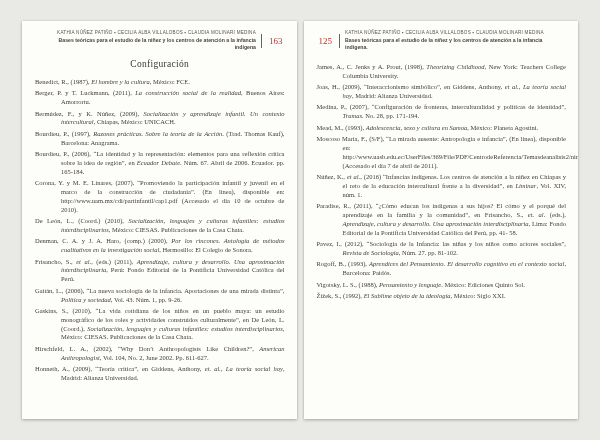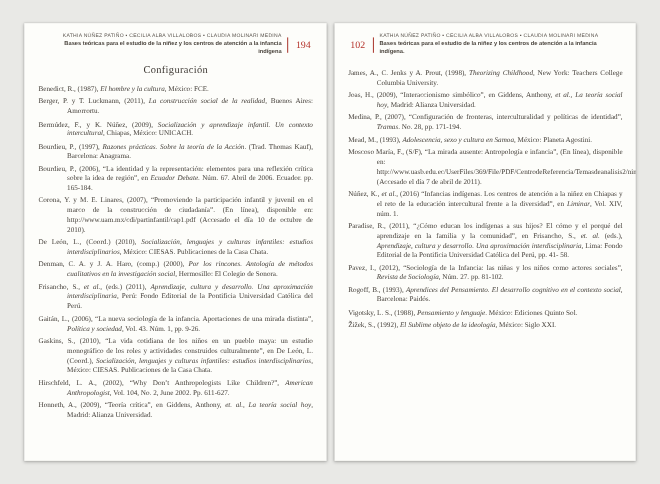--- a/index.html
+++ b/index.html
@@ -85,21 +85,21 @@
 
 <div class="viewer">
 
   <div class="page left">
     <div class="page-header right-align">
       <div class="header-text ta-right">
         <div class="header-authors">Kathia Núñez Patiño ▪ Cecilia Alba Villalobos ▪ Claudia Molinari Medina</div>
         <div class="header-subtitle">Bases teóricas para el estudio de la niñez y los centros de atención a la infancia indígena</div>
       </div>
       <div class="header-divider"></div>
-      <div class="page-number">194</div>
+      <div class="page-number">163</div>
     </div>
     <div class="section-title">Configuración</div>
     <div class="entries">
         <p class="entry"><span>Benedict, R., (1987), </span><span class="it">El hombre y la cultura</span><span>, México: FCE.</span></p>
         <p class="entry"><span>Berger, P. y T. Luckmann, (2011), </span><span class="it">La construcción social de la realidad</span><span>, Buenos Aires: Amorrortu.</span></p>
         <p class="entry"><span>Bermúdez, F., y K. Núñez, (2009), </span><span class="it">Socialización y aprendizaje infantil. Un contexto intercultural</span><span>, Chiapas, México: UNICACH.</span></p>
         <p class="entry"><span>Bourdieu, P., (1997), </span><span class="it">Razones prácticas. Sobre la teoría de la Acción</span><span>. (Trad. Thomas Kauf), Barcelona: Anagrama.</span></p>
         <p class="entry"><span>Bourdieu, P., (2006), “La identidad y la representación: elementos para una reflexión crítica sobre la idea de región”, en </span><span class="it">Ecuador Debate</span><span>. Núm. 67. Abril de 2006. Ecuador. pp. 165-184.</span></p>
         <p class="entry"><span>Corona, Y. y M. E. Linares, (2007), “Promoviendo la participación infantil y juvenil en el marco de la construcción de ciudadanía”. (En línea), disponible en: http://www.uam.mx/cdi/partinfantil/cap1.pdf (Accesado el día 10 de octubre de 2010).</span></p>
         <p class="entry"><span>De León, L., (Coord.) (2010), </span><span class="it">Socialización, lenguajes y culturas infantiles: estudios interdisciplinarios</span><span>, México: CIESAS. Publicaciones de la Casa Chata.</span></p>
@@ -107,21 +107,21 @@
         <p class="entry"><span>Frisancho, S., </span><span class="it">et al.</span><span>, (eds.) (2011), </span><span class="it">Aprendizaje, cultura y desarrollo. Una aproximación interdisciplinaria</span><span>, Perú: Fondo Editorial de la Pontificia Universidad Católica del Perú.</span></p>
         <p class="entry"><span>Gaitán, L., (2006), “La nueva sociología de la infancia. Aportaciones de una mirada distinta”, </span><span class="it">Política y sociedad</span><span>, Vol. 43. Núm. 1, pp. 9-26.</span></p>
         <p class="entry"><span>Gaskins, S., (2010), “La vida cotidiana de los niños en un pueblo maya: un estudio monográfico de los roles y actividades construidos culturalmente”, en De León, L. (Coord.), </span><span class="it">Socialización, lenguajes y culturas infantiles: estudios interdisciplinarios</span><span>, México: CIESAS. Publicaciones de la Casa Chata.</span></p>
         <p class="entry"><span>Hirschfeld, L. A., (2002), “Why Don’t Anthropologists Like Children?”, </span><span class="it">American Anthropologist</span><span>, Vol. 104, No. 2, June 2002. Pp. 611-627.</span></p>
         <p class="entry"><span>Honneth, A., (2009), “Teoría crítica”, en Giddens, Anthony, </span><span class="it">et. al.</span><span>, </span><span class="it">La teoría social hoy</span><span>, Madrid: Alianza Universidad.</span></p>
       </div>
   </div>
 
   <div class="page right">
     <div class="page-header">
-      <div class="page-number">102</div>
+      <div class="page-number">125</div>
       <div class="header-divider"></div>
       <div class="header-text">
         <div class="header-authors">Kathia Núñez Patiño ▪ Cecilia Alba Villalobos ▪ Claudia Molinari Medina</div>
         <div class="header-subtitle">Bases teóricas para el estudio de la niñez y los centros de atención a la infancia indígena.</div>
       </div>
     </div>
     <div class="entries">
         <p class="entry"><span>James, A., C. Jenks y A. Prout, (1998), </span><span class="it">Theorizing Childhood</span><span>, New York: Teachers College Columbia University.</span></p>
         <p class="entry"><span>Joas, H., (2009), “Interaccionismo simbólico”, en Giddens, Anthony, </span><span class="it">et al.</span><span>, </span><span class="it">La teoría social hoy</span><span>, Madrid: Alianza Universidad.</span></p>
         <p class="entry"><span>Medina, P., (2007), “Configuración de fronteras, interculturalidad y políticas de identidad”, </span><span class="it">Tramas</span><span>. No. 28, pp. 171-194.</span></p>

